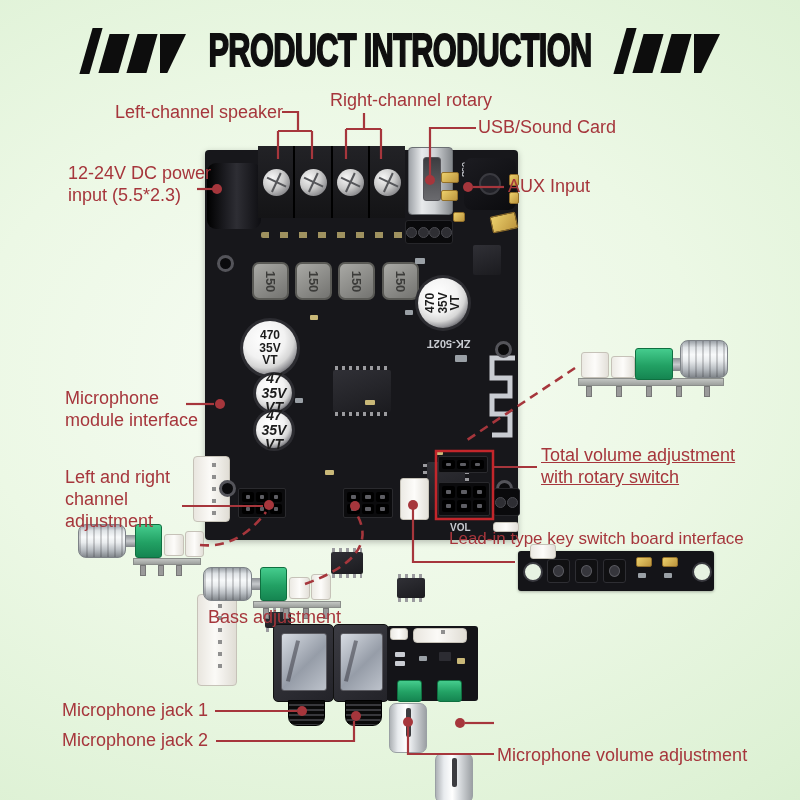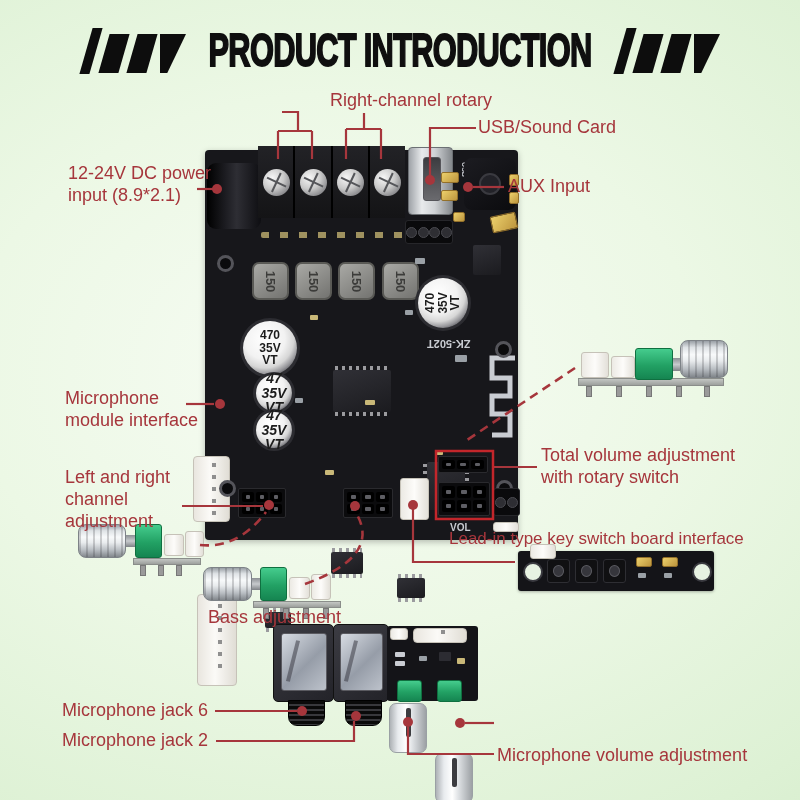--- a/index.html
+++ b/index.html
@@ -109,34 +109,35 @@
   </div>
   <h1 class="title" style="margin:0;">PRODUCT INTRODUCTION</h1>
   <div class="slashgroup" style="left:620px;">
     <span class="slash thin" style="left:0;"></span>
     <span class="slash thick" style="left:18px;"></span>
     <span class="slash thick" style="left:46px;"></span>
     <span class="slash wedge" style="left:74px;"></span>
   </div>
 
   <div class="label" style="left:330px;top:90px;">Right-channel rotary</div>
+  <div class="label" style="left:115px;top:102px;">Left-channel speaker</div>
   <div class="label" style="left:478px;top:117px;">USB/Sound Card</div>
   <div class="label" style="left:68px;top:163px;">12-24V DC power
-input (8.9*2.1)</div>
+input (5.5*2.3)</div>
   <div class="label" style="left:508px;top:176px;">AUX Input</div>
   <div class="label" style="left:65px;top:388px;">Microphone
 module interface</div>
   <div class="label" style="left:65px;top:467px;">Left and right
 channel
 adjustment</div>
-  <div class="label" style="left:541px;top:445px;">Total volume adjustment
+  <div class="label" style="left:541px;top:445px;text-decoration:underline;">Total volume adjustment
 with rotary switch</div>
   <div class="label" style="left:437px;top:529px;font-size:17px;margin-left:12px;">Lead-in type key switch board interface</div>
   <div class="label" style="left:208px;top:607px;">Bass adjustment</div>
-  <div class="label" style="left:62px;top:700px;">Microphone jack 6</div>
+  <div class="label" style="left:62px;top:700px;">Microphone jack 1</div>
   <div class="label" style="left:62px;top:730px;">Microphone jack 2</div>
   <div class="label" style="left:497px;top:745px;">Microphone volume adjustment</div>
 
   <div class="board">
     <div class="abs dcjack" style="left:2px;top:13px;width:54px;height:66px;"></div>
 
     <div class="abs terminals" style="left:53px;top:-4px;width:147px;height:72px;">
       <div class="tcell">
           <span class="screw"></span>
         </div>

